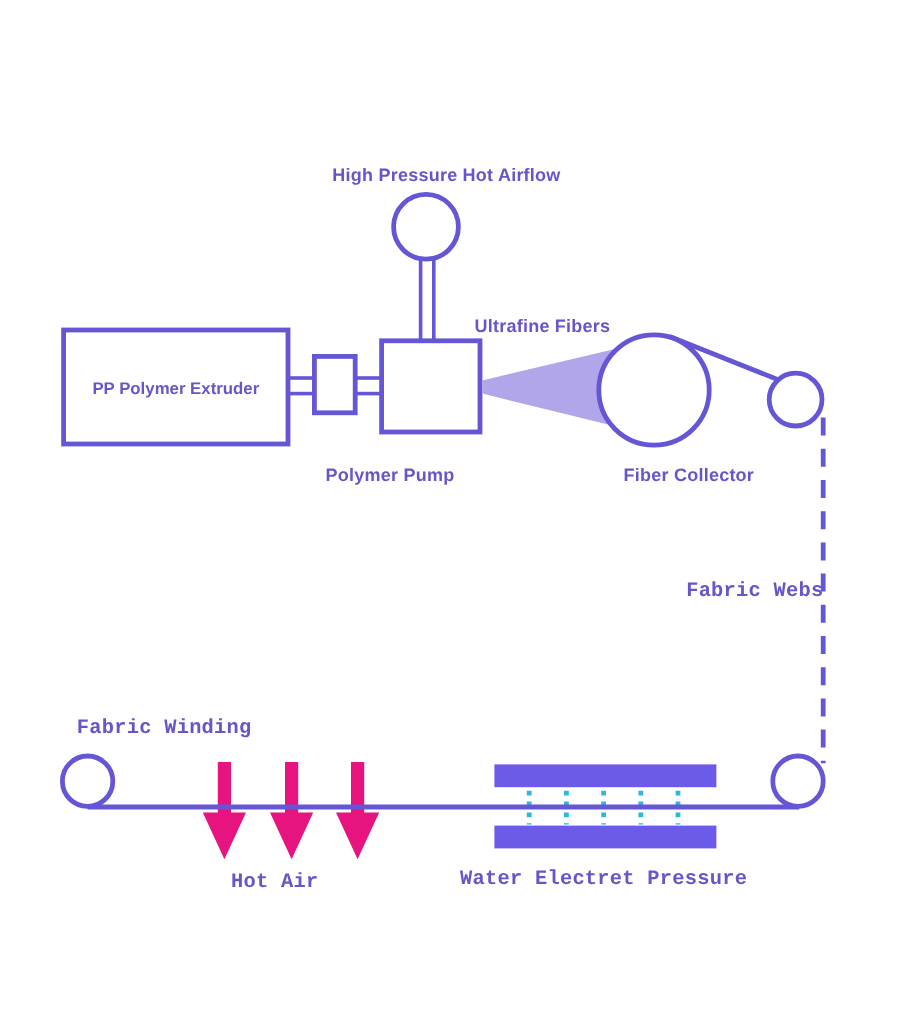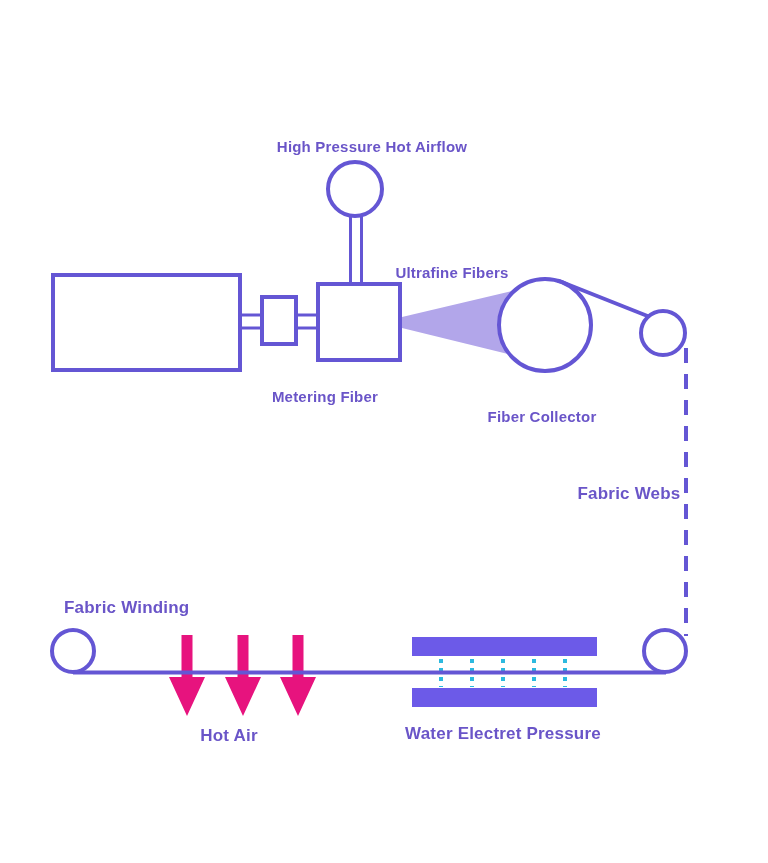--- a/index.html
+++ b/index.html
@@ -20,21 +20,21 @@
   .jet{stroke:var(--water-jet,#2CB9DF);stroke-width:4;stroke-dasharray:4 5;fill:none;}
   .arrow{fill:var(--hot-air-arrow,#E7137E);stroke:none;}
   .lbl{
     position:absolute;
     color:var(--text,#6A55C8);
     font-weight:bold;
     font-size:15px;
     white-space:nowrap;
     letter-spacing:0.2px;
   }
-  .lbl.big{font-size:17px;}
+  .lbl.big{font-size:17px;font-family:Liberation Mono, monospace;}
   .lbl.center{transform:translateX(-50%);}
   .extruder-label{
     position:absolute;left:53px;top:275px;width:187px;height:95px;
     display:flex;align-items:center;justify-content:center;
     color:var(--text,#6A55C8);font-weight:bold;font-size:14px;
   }
 </style>
 </head>
 <body>
 
@@ -91,24 +91,25 @@
     <circle cx="665" cy="651" r="21" class="ln fillwhite"></circle>
 
     <rect x="412" y="637" width="185" height="19" class="plate"></rect>
     <rect x="412" y="688" width="185" height="19" class="plate"></rect>
   </svg>
 
   <div class="lbl center" style="left:360px;top:138px;padding-left:24px;">High Pressure Hot Airflow</div>
 
   <div class="lbl center" style="left:452px;top:264px;">Ultrafine Fibers</div>
 
+  <div class="extruder-label">PP Polymer Extruder</div>
 
-  <div class="lbl center" style="left:325px;top:388px;">Metering Fiber</div>
+  <div class="lbl center" style="left:325px;top:388px;">Polymer Pump</div>
 
-  <div class="lbl center" style="left:542px;top:388px;margin-top:20px;">Fiber Collector</div>
+  <div class="lbl center" style="left:574px;top:388px;">Fiber Collector</div>
 
   <div class="lbl big center" style="left:629px;top:484px;">Fabric Webs</div>
 
   <div class="lbl big" style="left:64px;top:598px;">Fabric Winding</div>
 
   <div class="lbl big center" style="left:229px;top:726px;">Hot Air</div>
 
 
   <div class="lbl big center" style="left:503px;top:724px;">Water Electret Pressure</div>
 

